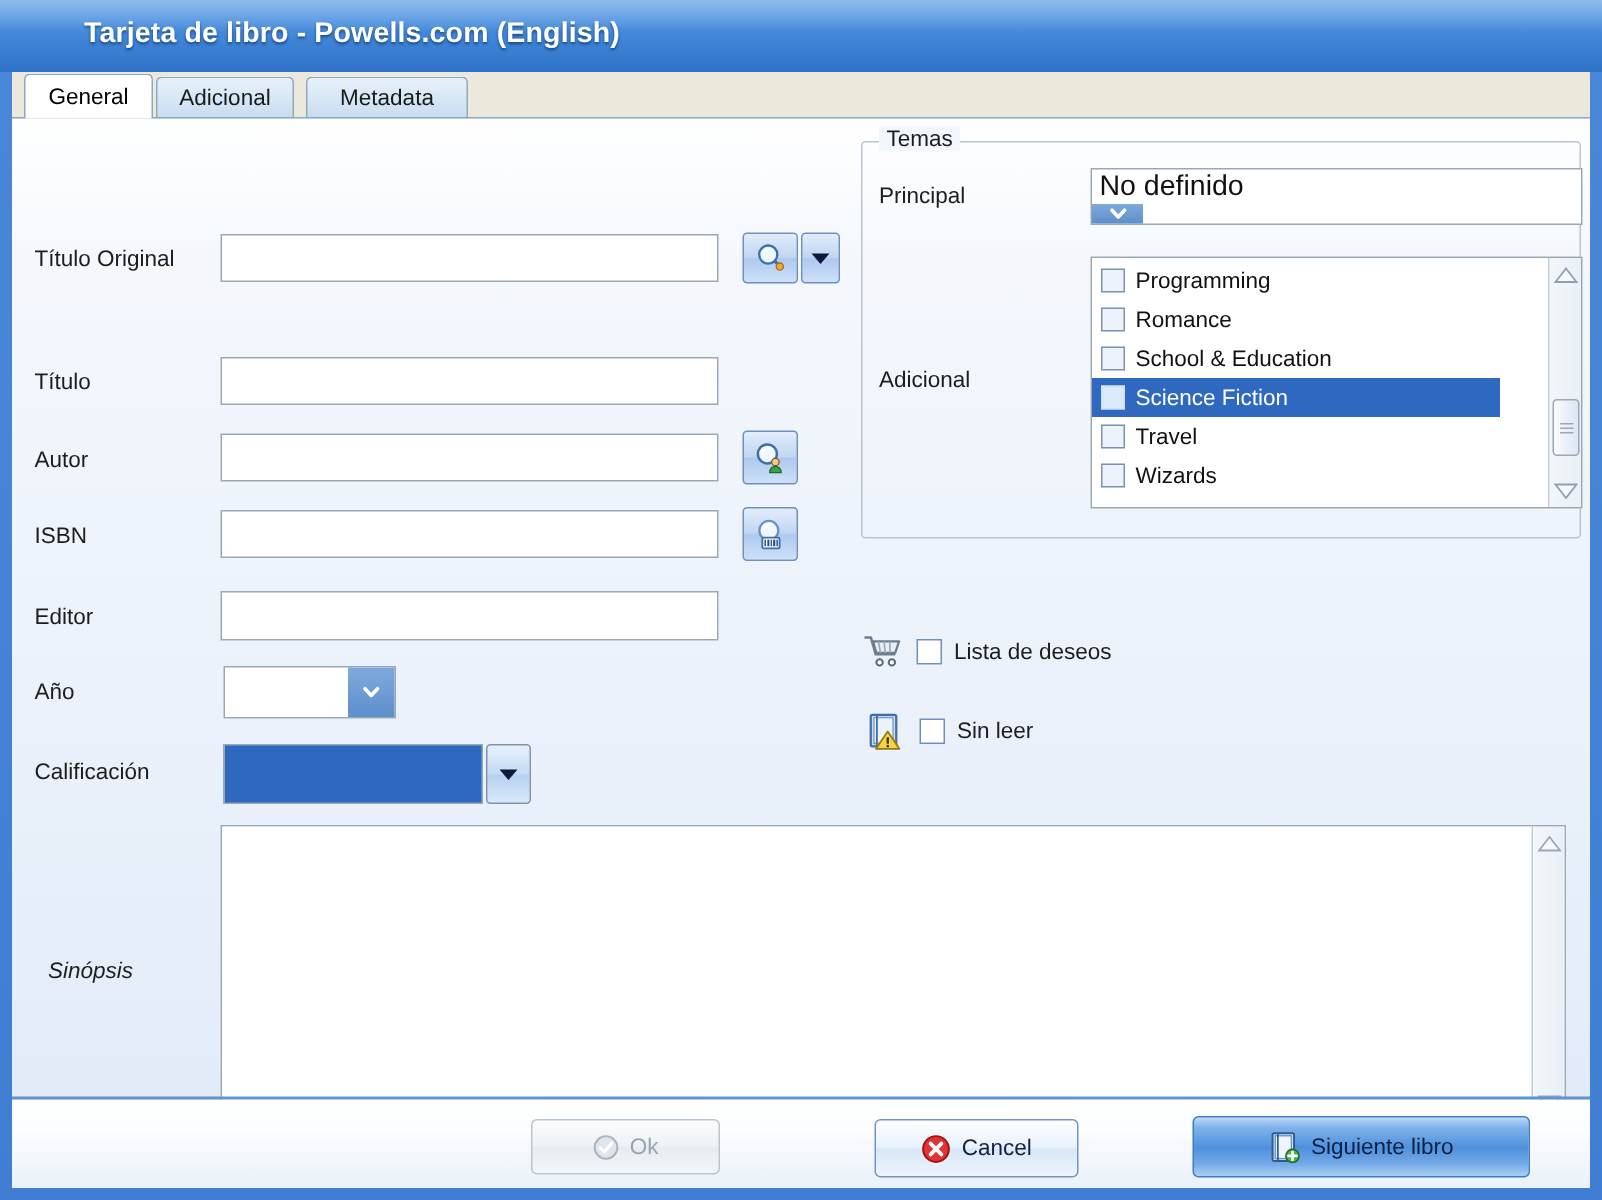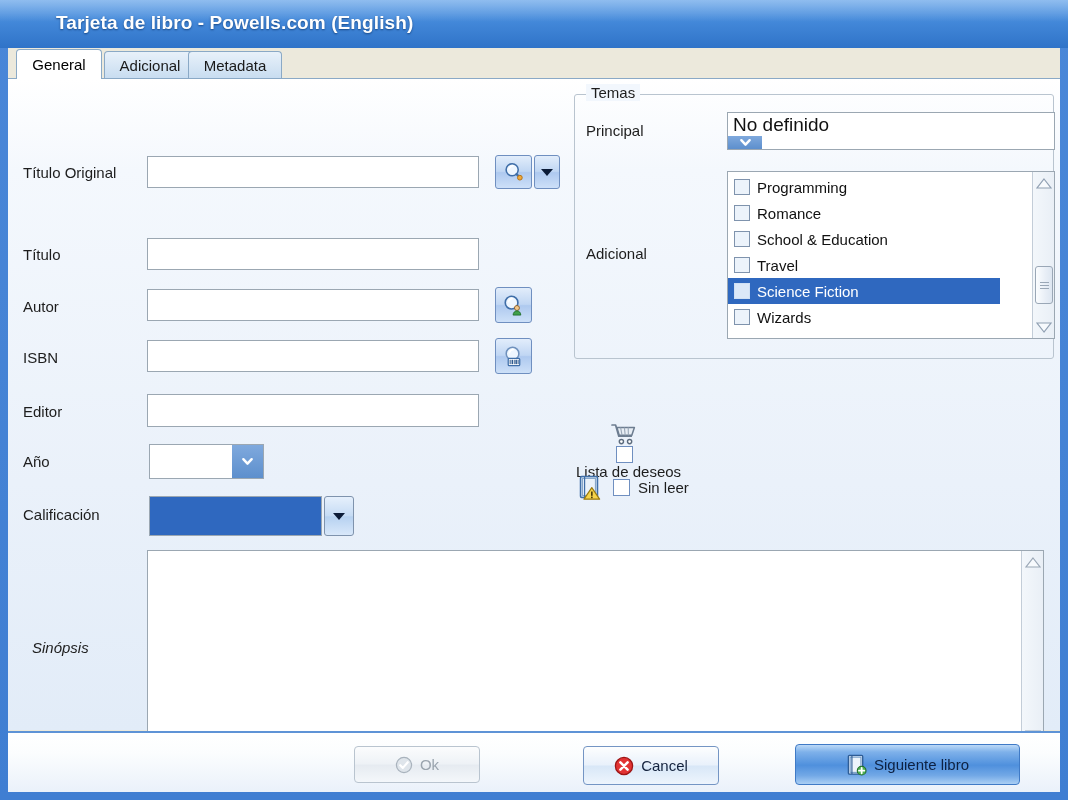--- a/index.html
+++ b/index.html
@@ -235,21 +235,21 @@
 
   <div class="client">
 
     <div class="tabstrip">
       <div class="tab active" style="left:8px;width:86px;">
         <span>General</span>
       </div>
       <div class="tab" style="left:96px;width:92px;">
         <span>Adicional</span>
       </div>
-      <div class="tab" style="left:180px;width:94px;">
+      <div class="tab" style="left:196px;width:108px;">
         <span>Metadata</span>
       </div>
     </div>
 
     <div class="page">
 
       <div class="lbl" style="left:15px;top:85px;">Título Original</div>
       <input class="tinput" style="left: 139px; top: 77px; width: 332px; height: 32px;" placeholder="">
       <div class="iconbtn" style="left:487px;top:76px;width:37px;height:34px;">
         <svg width="22" height="22" viewBox="0 0 24 24">
@@ -353,27 +353,27 @@
               <span>Programming</span>
             </div>
             <div class="lb-row">
               <span class="lb-cb"></span>
               <span>Romance</span>
             </div>
             <div class="lb-row">
               <span class="lb-cb"></span>
               <span>School &amp; Education</span>
             </div>
+            <div class="lb-row sel">
+              <span class="lb-cb"></span>
+              <span>Science Fiction</span>
+            </div>
             <div class="lb-row">
               <span class="lb-cb"></span>
               <span>Travel</span>
-            </div>
-            <div class="lb-row sel">
-              <span class="lb-cb"></span>
-              <span>Science Fiction</span>
             </div>
             <div class="lb-row">
               <span class="lb-cb"></span>
               <span>Wizards</span>
             </div>
           </div>
           <div class="vscroll">
             <div class="sb-arrow up">
               <svg width="16" height="11" viewBox="0 0 16 11">
                 <polygon points="8,1 15,10 1,10" fill="#f7fafd" stroke="#8f9fb2" stroke-width="1.2"></polygon>
@@ -388,21 +388,21 @@
             </div>
             <div class="sb-arrow down">
               <svg width="16" height="11" viewBox="0 0 16 11">
                 <polygon points="8,10 1,1 15,1" fill="#f7fafd" stroke="#8f9fb2" stroke-width="1.2"></polygon>
               </svg>
             </div>
           </div>
         </div>
       </div>
 
-      <div class="cbrow" style="left:568px;top:343px;flex-direction:column;">
+      <div class="cbrow" style="left:568px;top:343px;">
         <svg width="26" height="24" viewBox="0 0 26 24" style="margin-right:9px;">
           <path d="M1 3 h3.6 l3.2 11.2 h12.4" fill="none" stroke="#6d7d90" stroke-width="1.7" stroke-linecap="round" stroke-linejoin="round"></path>
           <path d="M6 5.6 h17.4 l-2.6 7.6 H8.2 z" fill="#e8eef5" stroke="#6d7d90" stroke-width="1.5" stroke-linejoin="round"></path>
           <line x1="9.6" y1="5.6" x2="11" y2="13.2" stroke="#9aa8b8" stroke-width="1.1"></line>
           <line x1="13.4" y1="5.6" x2="14.2" y2="13.2" stroke="#9aa8b8" stroke-width="1.1"></line>
           <line x1="17.2" y1="5.6" x2="17.4" y2="13.2" stroke="#9aa8b8" stroke-width="1.1"></line>
           <circle cx="10.4" cy="19.6" r="2.1" fill="#ffffff" stroke="#5d6c7e" stroke-width="1.4"></circle>
           <circle cx="18.6" cy="19.6" r="2.1" fill="#ffffff" stroke="#5d6c7e" stroke-width="1.4"></circle>
         </svg>
         <span class="cbox"></span>

